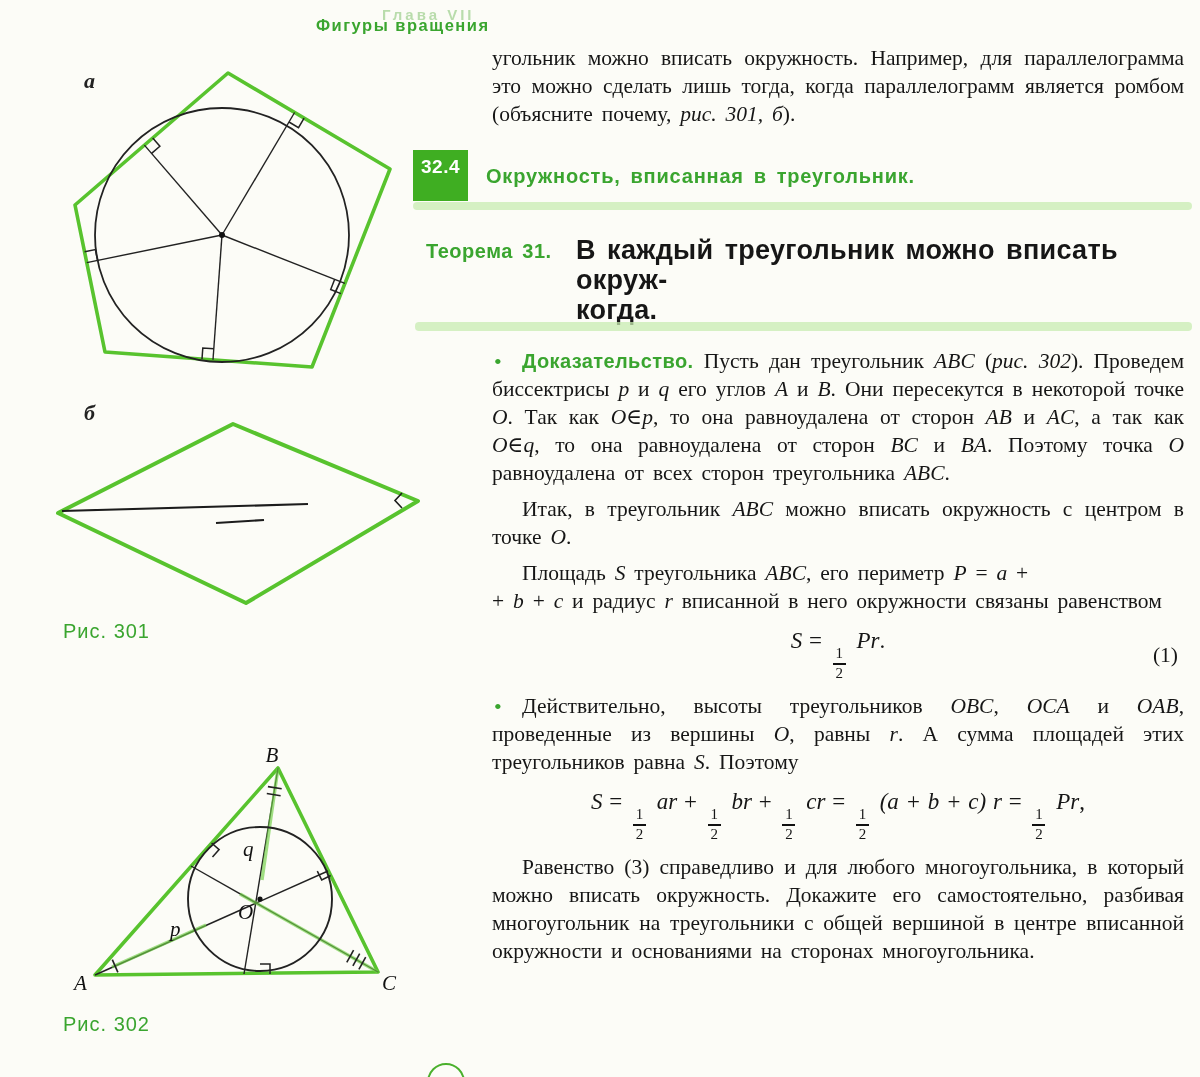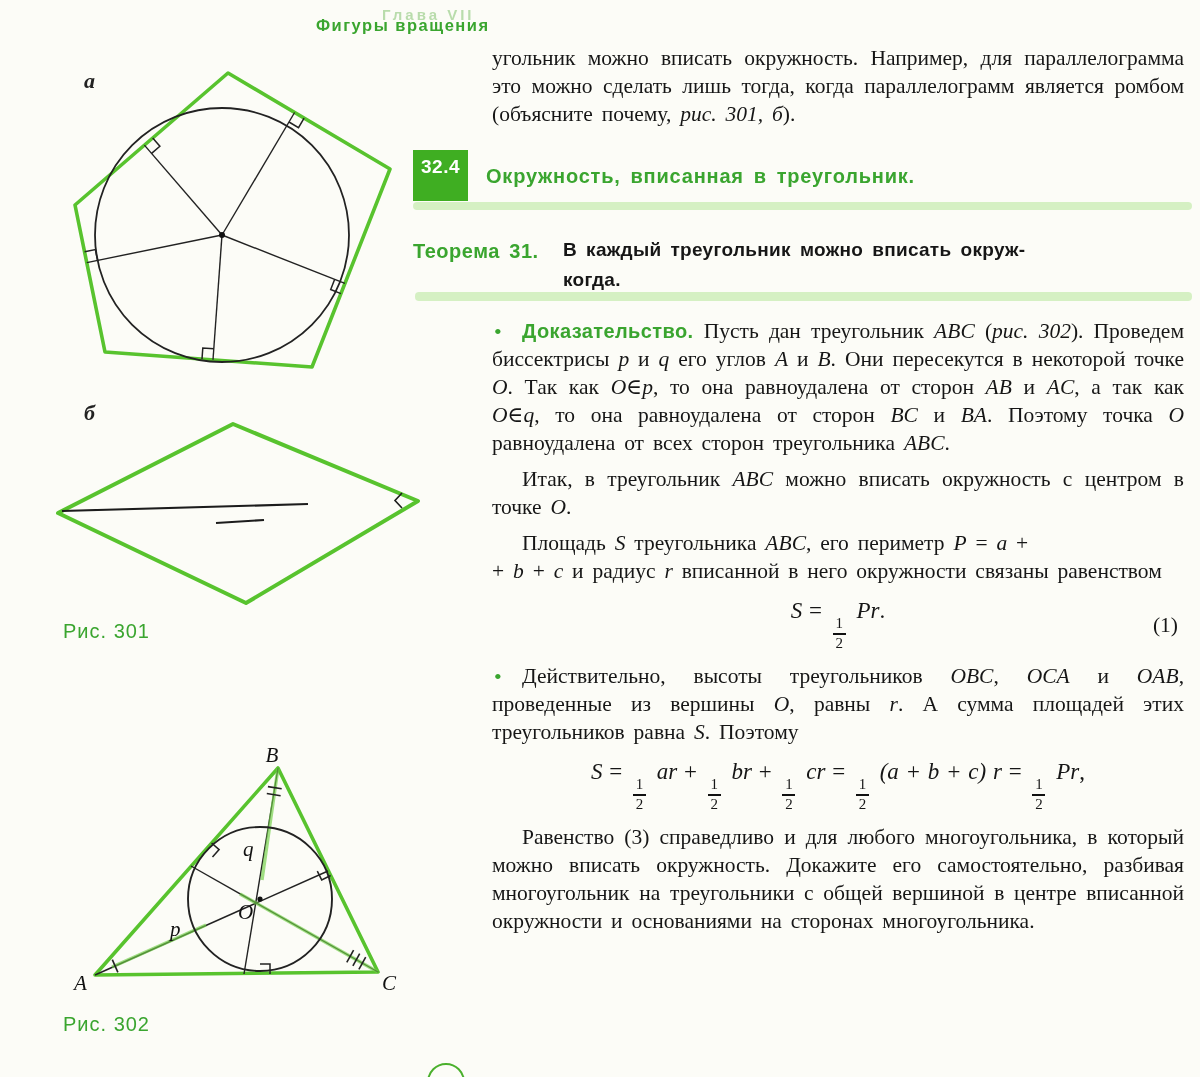--- a/index.html
+++ b/index.html
@@ -38,22 +38,22 @@
   .section-row{position:relative;display:flex;align-items:center;gap:18px;margin:22px 0 0 -79px;}
   .badge{background:#3fae22;color:#fff;font-family:"Liberation Sans",sans-serif;font-weight:bold;
         font-size:19px;padding:3px 8px 20px;letter-spacing:.5px;}
   .sec-title{color:#3aa52f;font-family:"Liberation Sans",sans-serif;font-weight:bold;
         font-size:20px;letter-spacing:.8px;}
   .section-row::after{content:"";position:absolute;left:0;right:-8px;bottom:-9px;height:8px;
         background:#c8ecb2;opacity:.75;border-radius:4px;}
 
   .theorem{position:relative;display:flex;margin:34px 0 0 -79px;}
   .th-label{flex:none;width:150px;color:#3aa52f;font-family:"Liberation Sans",sans-serif;
-        font-weight:bold;font-size:20px;letter-spacing:.5px;padding-top:2px;}
-  .th-text{font-family:"Liberation Sans",sans-serif;font-weight:bold;font-size:19px;
+        font-weight:bold;font-size:20px;letter-spacing:.5px;padding-top:2px;margin-left:13px;}
+  .th-text{font-family:"Liberation Sans",sans-serif;font-weight:bold;font-size:27px;
         line-height:30px;letter-spacing:.3px;text-align:left;}
   .theorem::after{content:"";position:absolute;left:2px;right:-8px;bottom:-6px;height:9px;
         background:#c8ecb2;opacity:.75;border-radius:4px;}
 
   .gap-sm{height:8px;}  .gap-md{height:22px;}
 
   .formula{position:relative;text-align:center;font-size:23px;margin:12px 0 10px;
         word-spacing:1px;}
   .frac{display:inline-flex;flex-direction:column;align-items:center;vertical-align:-10px;
         margin:0 4px;line-height:1;}

